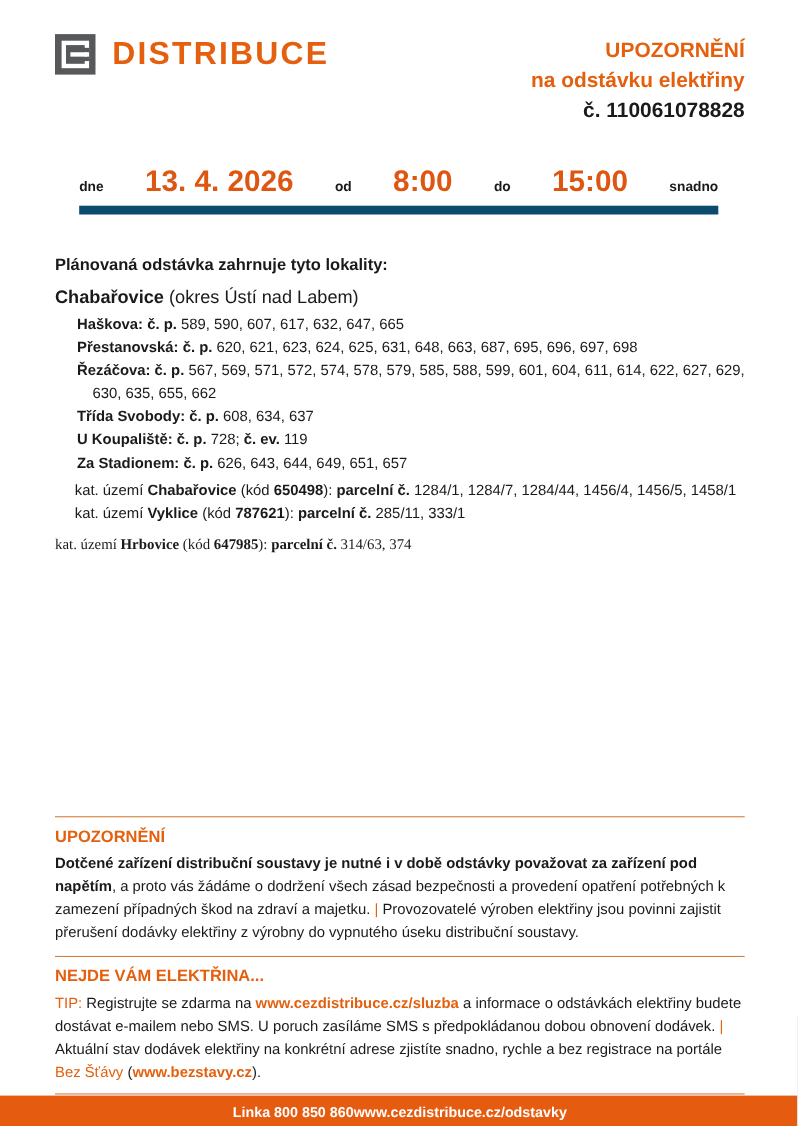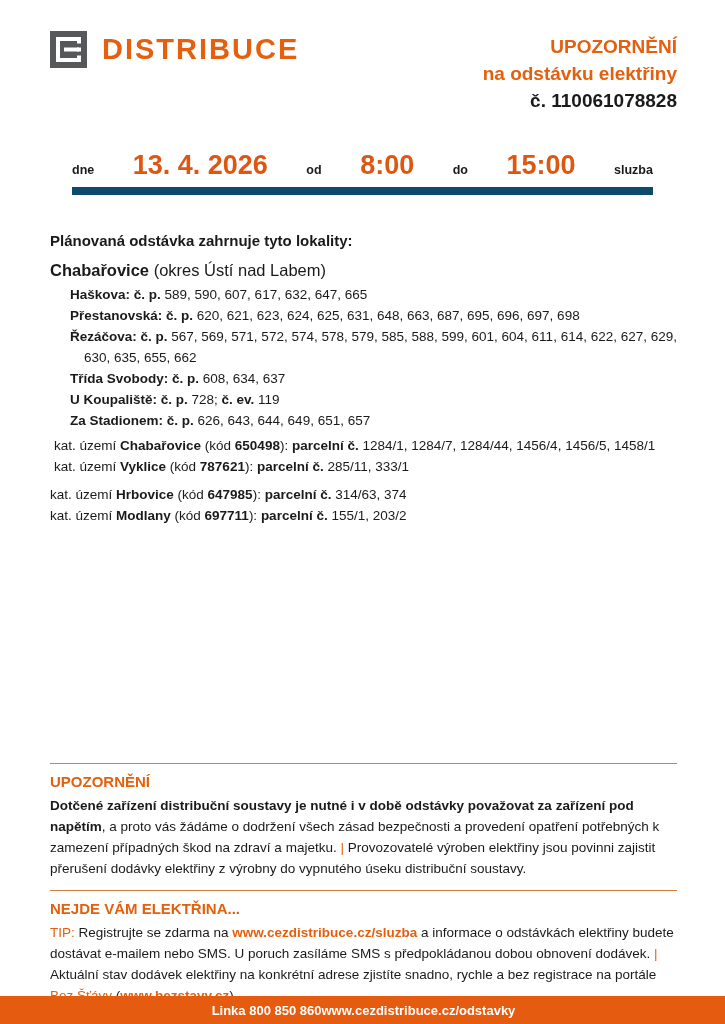--- a/index.html
+++ b/index.html
@@ -37,23 +37,23 @@
   
   .loc-heading { margin-top: 37px; font-size: 15px; font-weight: bold; }
   .municipality { margin-top: 11px; font-size: 16.5px; line-height: 21px; white-space: pre-wrap; }
   .municipality b { font-weight: bold; }
   .streets { margin-top: 3px; }
   .street {
     margin-left: 18px; font-size: 13.5px; line-height: 21px;
     padding-left: 16px; text-indent: -14px; white-space: pre-wrap;
   }
   .kat { font-size: 13.5px; line-height: 21px; white-space: pre-wrap; }
-  .kat-indented { margin-left: 4px; }
+  .kat-indented { margin-left: 18px; }
   .kat-group-1 { margin-top: 4px; }
-  .kat-group-2 { margin-top: 7px; }
+  .kat-group-2 { margin-top: 7px; font-family: Liberation Serif, serif; }
   b { font-weight: bold; }
 
   .spacer { height: 237px; }
 
   
   .rule { border: none; border-top: 1px solid #D2813C; height: 0; }
   .sec-heading { color: #E4600E; font-size: 15px; font-weight: bold; margin-top: 9px; }
   .sec-para { margin-top: 5px; font-size: 13.5px; line-height: 21px; white-space: pre-wrap; }
   .pipe { color: #E4600E; }
   .olink { color: #E4600E; font-weight: bold; text-decoration: none; }
@@ -96,21 +96,21 @@
       </div>
     </div>
 
     <div class="schedule">
       <span class="sl">dne</span>
       <span class="sv">13. 4. 2026</span>
       <span class="sl">od</span>
       <span class="sv">8:00</span>
       <span class="sl">do</span>
       <span class="sv">15:00</span>
-      <span class="sl">sluzba</span>
+      <span class="sl">snadno</span>
     </div>
 
     <div class="loc-heading">Plánovaná odstávka zahrnuje tyto lokality:</div>
 
     <div class="municipality"><b>Chabařovice</b><span> (okres Ústí nad Labem)</span></div>
 
     <div class="streets">
       <div class="street"><b>Haškova: č. p.</b><span> 589, 590, 607, 617, 632, 647, 665</span></div>
       <div class="street"><b>Přestanovská: č. p.</b><span> 620, 621, 623, 624, 625, 631, 648, 663, 687, 695, 696, 697, 698</span></div>
       <div class="street"><b>Řezáčova: č. p.</b><span> 567, 569, 571, 572, 574, 578, 579, 585, 588, 599, 601, 604, 611, 614, 622, 627, 629, 630, 635, 655, 662</span></div>
@@ -119,21 +119,20 @@
       <div class="street"><b>Za Stadionem: č. p.</b><span> 626, 643, 644, 649, 651, 657</span></div>
     </div>
 
     <div class="kat-group-1">
       <div class="kat kat-indented"><span>kat. území </span><b>Chabařovice</b><span> (kód </span><b>650498</b><span>): </span><b>parcelní č.</b><span> 1284/1, 1284/7, 1284/44, 1456/4, 1456/5, 1458/1</span></div>
       <div class="kat kat-indented"><span>kat. území </span><b>Vyklice</b><span> (kód </span><b>787621</b><span>): </span><b>parcelní č.</b><span> 285/11, 333/1</span></div>
     </div>
 
     <div class="kat-group-2">
       <div class="kat"><span>kat. území </span><b>Hrbovice</b><span> (kód </span><b>647985</b><span>): </span><b>parcelní č.</b><span> 314/63, 374</span></div>
-      <div class="kat"><span>kat. území </span><b>Modlany</b><span> (kód </span><b>697711</b><span>): </span><b>parcelní č.</b><span> 155/1, 203/2</span></div>
     </div>
 
     <div class="spacer"></div>
 
     <hr class="rule">
     <div class="sec-heading">UPOZORNĚNÍ</div>
     <div class="sec-para"><b>Dotčené zařízení distribuční soustavy je nutné i v době odstávky považovat za zařízení pod napětím</b><span>, a proto vás žádáme o dodržení všech zásad bezpečnosti a provedení opatření potřebných k zamezení případných škod na zdraví a majetku. </span><span class="pipe">|</span><span> Provozovatelé výroben elektřiny jsou povinni zajistit přerušení dodávky elektřiny z výrobny do vypnutého úseku distribuční soustavy.</span></div>
 
     <hr class="rule rule-2">
     <div class="sec-heading">NEJDE VÁM ELEKTŘINA...</div>

